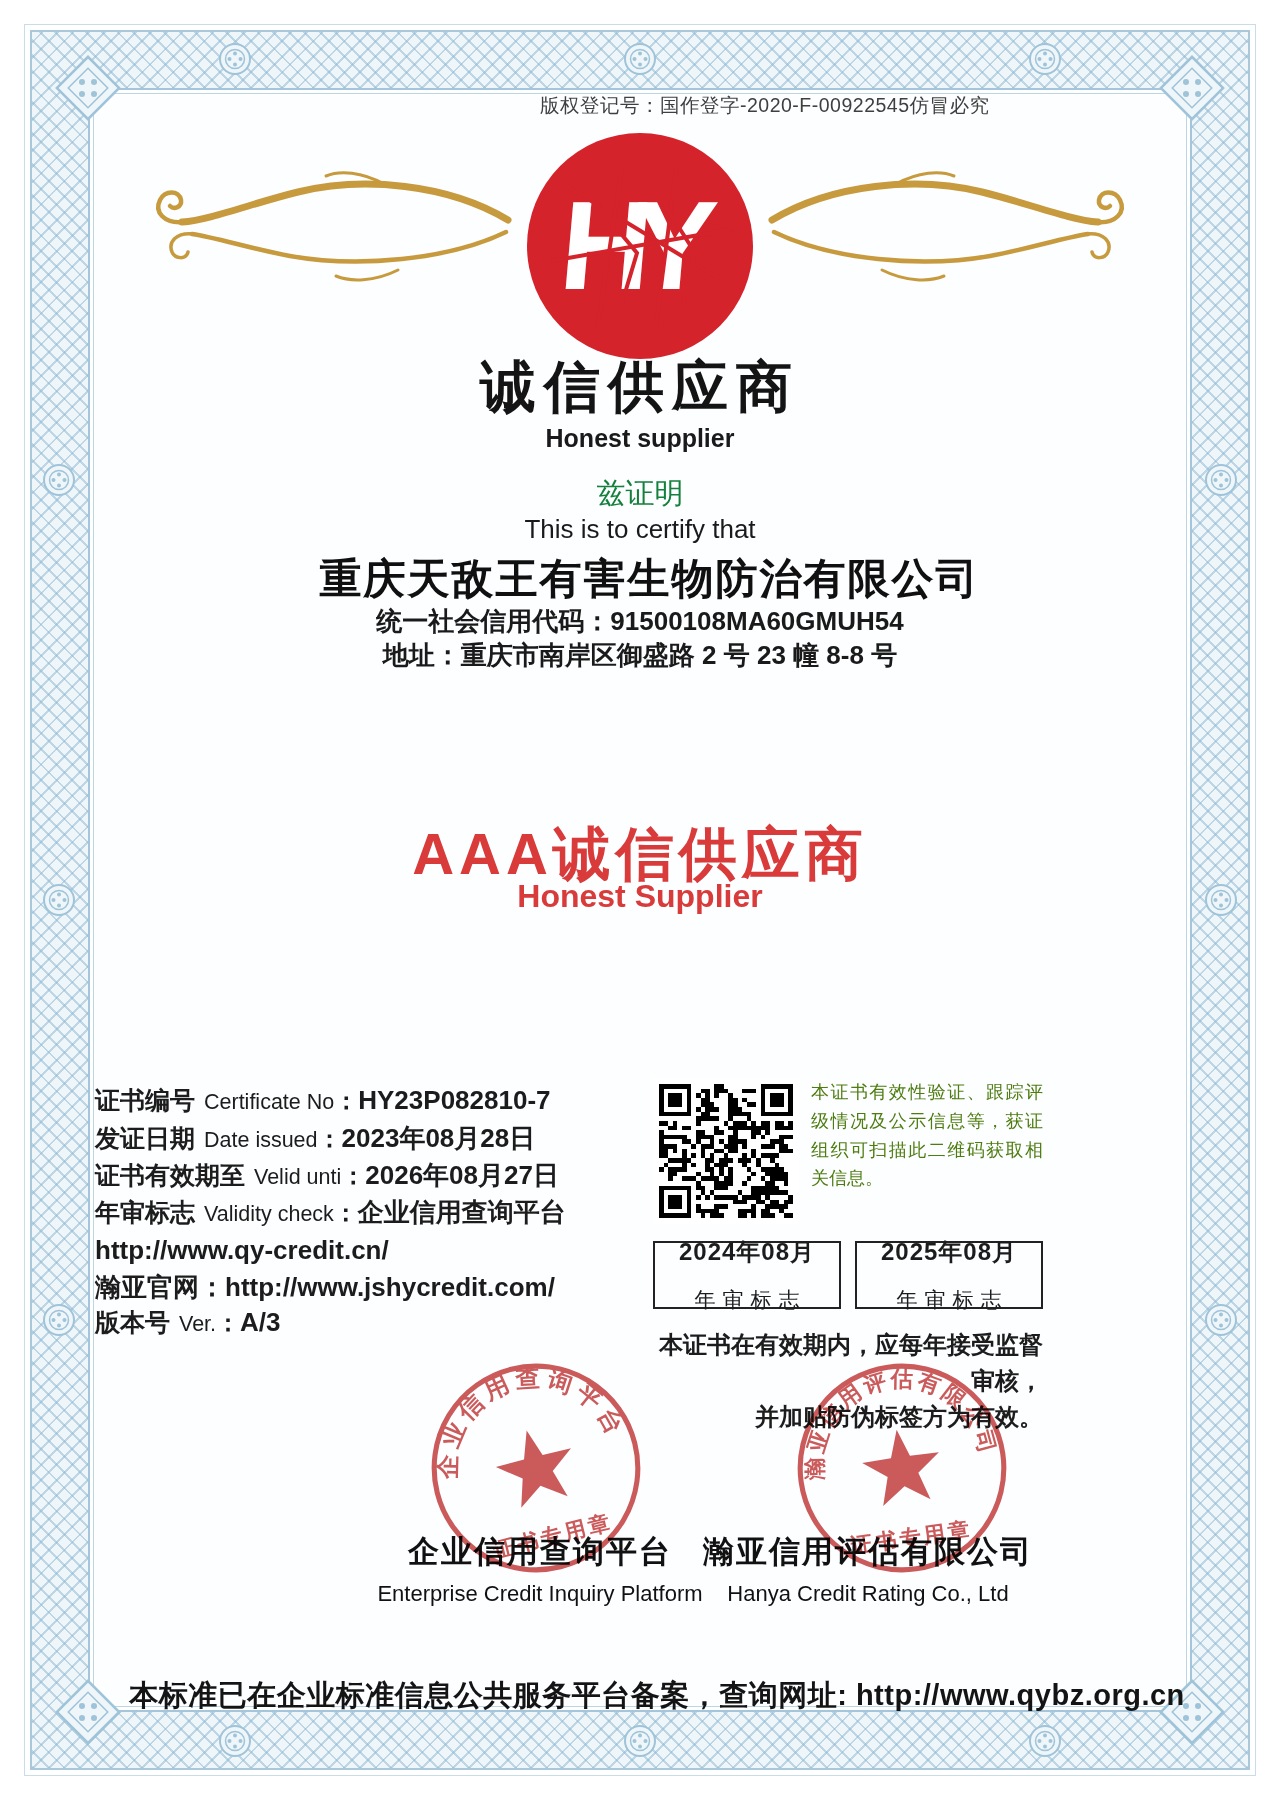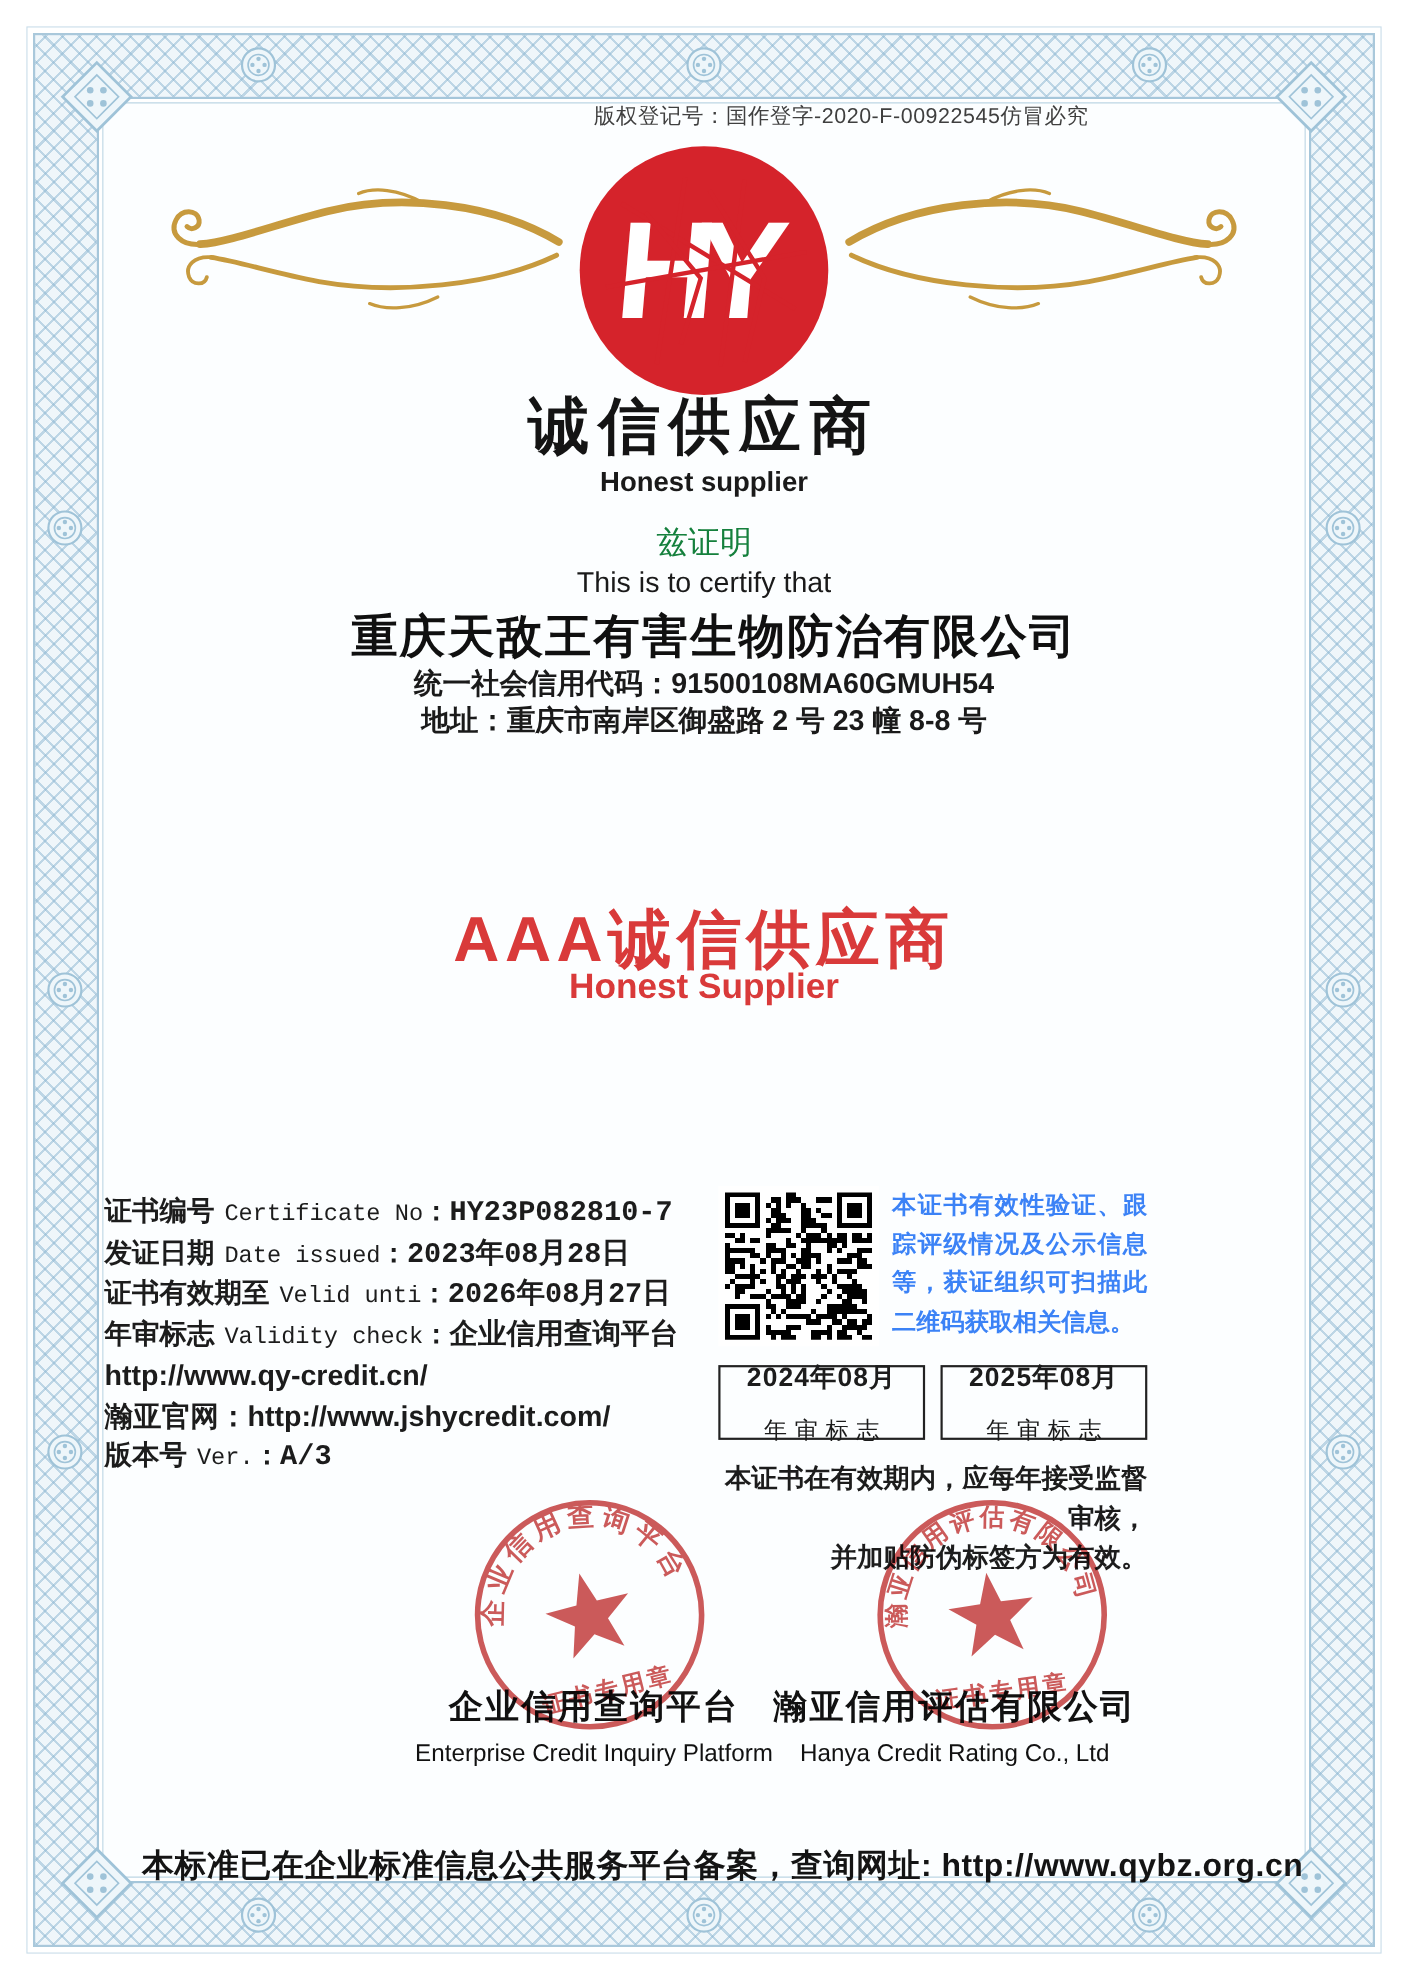--- a/index.html
+++ b/index.html
@@ -45,32 +45,32 @@
   .title-en{top:424px;font-size:25px;font-weight:600;color:#1a1a1a;}
   .intro-cn{top:474px;font-size:29px;color:#15803d;}
   .intro-en{top:514px;font-size:26px;font-weight:500;color:#1a1a1a;}
   .company{top:551px;font-size:42px;font-weight:800;letter-spacing:2px;color:#101010;padding-left:19px;}
   .codeline{top:604px;font-size:26px;font-weight:600;color:#1a1a1a;}
   .addrline{top:638px;font-size:26px;font-weight:600;color:#1a1a1a;}
   .aaa{top:816px;font-size:58px;font-weight:700;letter-spacing:5px;color:#d93a3a;}
   .aaa-en{top:878px;font-size:32px;font-weight:600;color:#d93a3a;}
   
   .details{left:95px;top:1084px;width:565px;}
-  .drow{display:flex;align-items:baseline;height:37px;white-space:nowrap;font-family:Liberation Mono, monospace;}
+  .drow{display:flex;align-items:baseline;height:37px;white-space:nowrap;}
   .dcn{font-size:25px;font-weight:600;}
   .den{font-size:21.5px;font-weight:500;margin-left:9px;}
   .dco{font-size:24px;font-weight:600;}
   .dval{font-size:26px;font-weight:600;}
   .dfree{font-size:26px;font-weight:600;height:37px;line-height:37px;white-space:nowrap;}
   
   .qr-panel{left:653px;top:1078px;width:390px;}
   .qr-row{display:flex;gap:12px;}
   .qr-box{width:146px;height:146px;background:#fff;padding:6px;flex:none;}
   .qr-box svg{width:100%;height:100%;display:block;}
-  .qr-note{font-size:22px;line-height:1.6;font-weight:700;text-align:justify;color:#3b82f6;}
+  .qr-note{font-size:18px;line-height:1.6;font-weight:400;text-align:justify;color:#4d7c0f;}
   .audit-row{display:flex;gap:14px;margin-top:17px;}
   .audit-box{
     width:188px;height:68px;border:2.5px solid #222;display:flex;flex-direction:column;
     align-items:center;justify-content:center;background:transparent;
   }
   .audit-box .p1{font-size:24px;font-weight:600;letter-spacing:1px;}
   .audit-box .p2{font-size:21px;font-weight:500;letter-spacing:7px;margin-top:18px;text-indent:7px;}
   .notice{margin-top:18px;text-align:right;font-size:24px;font-weight:600;line-height:1.5;}
   
   .org{width:420px;text-align:center;}

